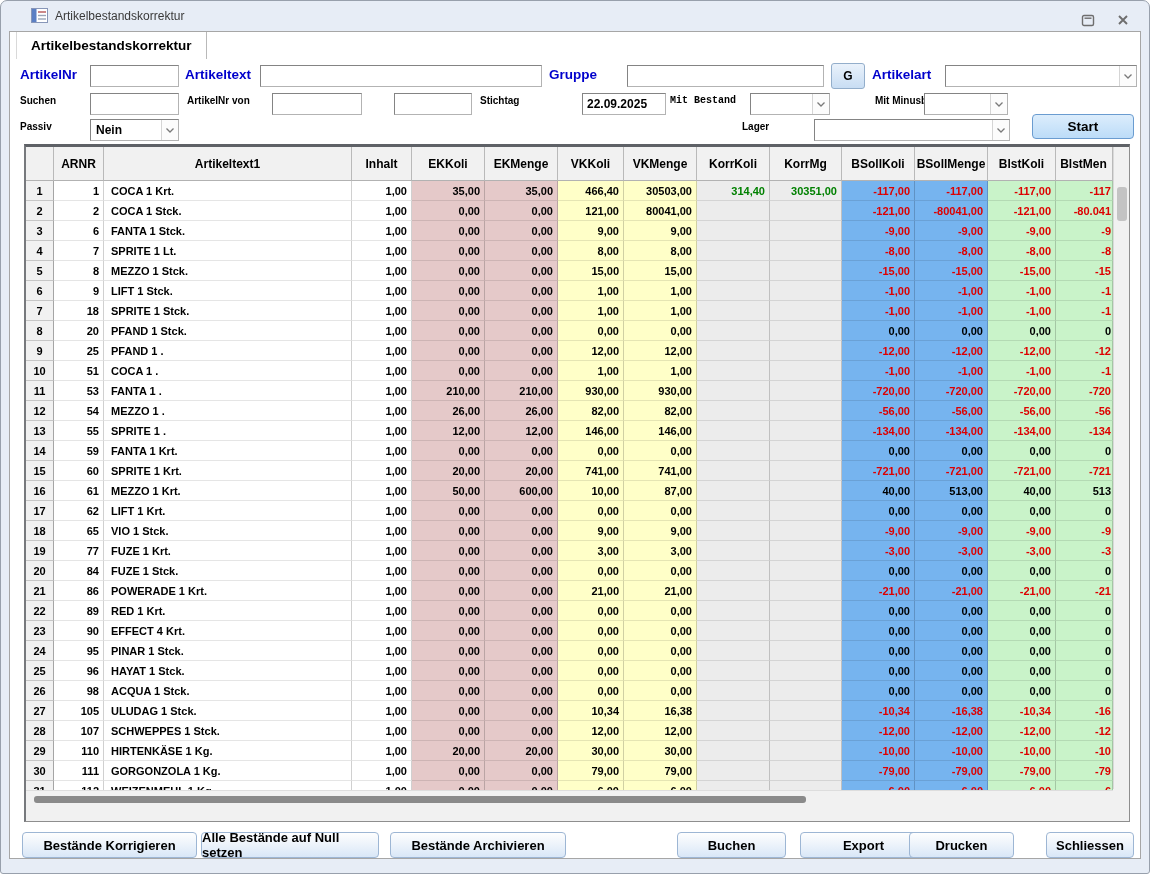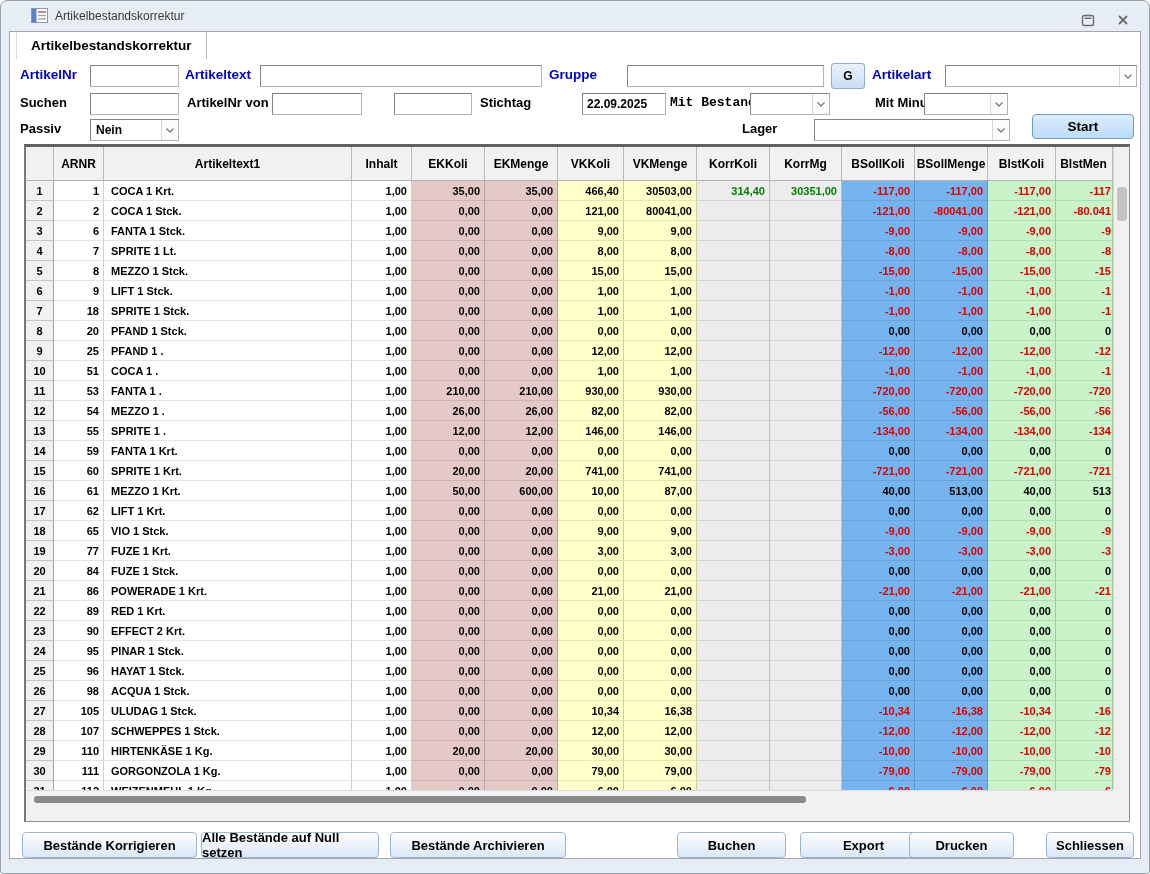--- a/index.html
+++ b/index.html
@@ -11,21 +11,21 @@
   .title-icon{position:absolute;left:30px;top:7px;}
   .title-text{position:absolute;left:54px;top:8px;font-size:12px;color:#3A3A3A;}
   .win-btn{position:absolute;top:11px;width:18px;height:16px;display:flex;align-items:center;justify-content:center;cursor:default;}
   .btn-restore{left:1078px;}
   .btn-close{left:1113px;}
   .form-area{position:absolute;left:8px;top:30px;right:8px;bottom:14px;background:#FFFFFF;
     border:1px solid #A6A6A6;}
   .tab{position:absolute;left:6px;top:0px;height:27px;padding:0 14px;background:#fff;
     border-right:1px solid #B9B9B9;border-left:1px solid #D9D9D9;display:flex;align-items:center;
     font-size:13.5px;font-weight:bold;color:#000;}
-  .lbl{position:absolute;font-weight:bold;font-size:13px;color:#000;white-space:nowrap;}
+  .lbl{position:absolute;font-weight:bold;font-size:10px;color:#000;white-space:nowrap;}
   .lbl.blue{color:var(--label-blue);font-size:13.5px;}
   .field{position:absolute;height:22px;background:#fff;border:1px solid #B3B3B3;
     border-top-color:#848484;border-left-color:#848484;font:bold 12px "Liberation Sans",sans-serif;
     padding:0 4px;color:#000;}
   .combo{position:absolute;height:22px;background:#fff;border:1px solid #B3B3B3;
     border-top-color:#848484;border-left-color:#848484;display:flex;align-items:center;}
   .combo .val{flex:1;font:bold 12px "Liberation Sans",sans-serif;padding:0 5px;color:#000;}
   .combo .arr{width:17px;height:100%;display:flex;align-items:center;justify-content:center;
     border-left:1px solid #D5D5D5;background:#FCFCFC;}
   .gbtn{position:absolute;width:34px;height:26px;border:1px solid #93AECB;border-radius:3px;
@@ -535,21 +535,21 @@
               <div class="gc c8"></div>
               <div class="gc c9"></div>
               <div class="gc c10">0,00</div>
               <div class="gc c11">0,00</div>
               <div class="gc c12">0,00</div>
               <div class="gc c13">0</div>
             </div>
             <div class="grid-row">
               <div class="gc c0 rn">23</div>
               <div class="gc c1">90</div>
-              <div class="gc c2 txt">EFFECT 2 Krt.</div>
+              <div class="gc c2 txt">EFFECT 4 Krt.</div>
               <div class="gc c3">1,00</div>
               <div class="gc c4">0,00</div>
               <div class="gc c5">0,00</div>
               <div class="gc c6">0,00</div>
               <div class="gc c7">0,00</div>
               <div class="gc c8"></div>
               <div class="gc c9"></div>
               <div class="gc c10">0,00</div>
               <div class="gc c11">0,00</div>
               <div class="gc c12">0,00</div>

